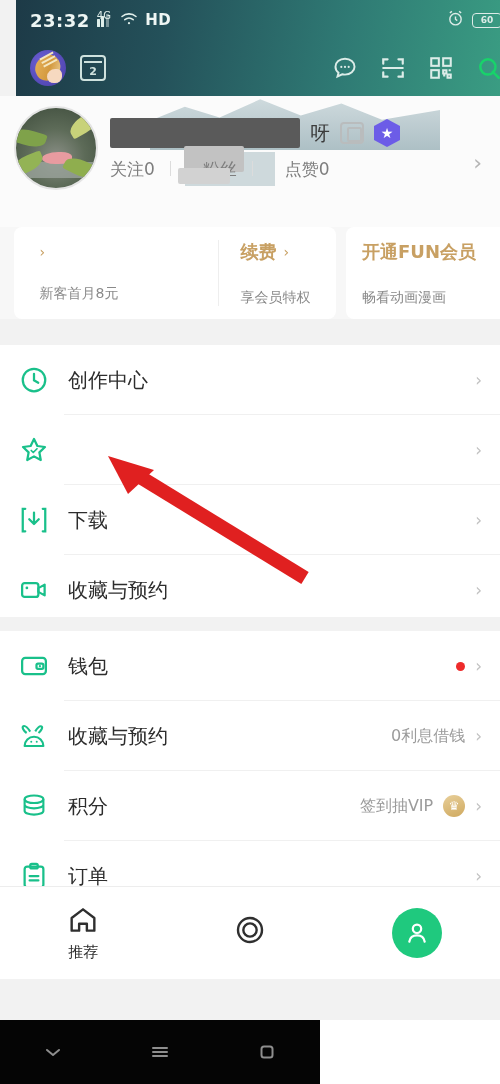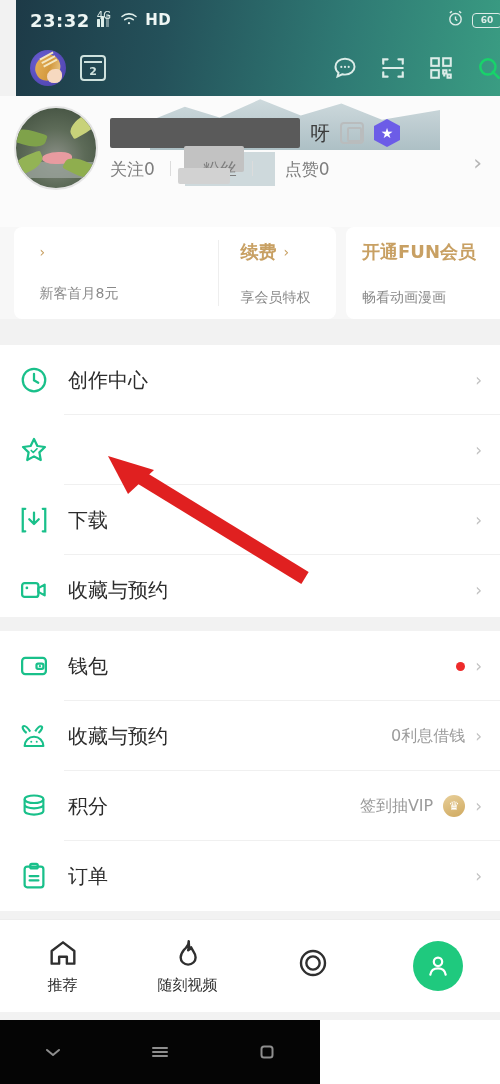--- a/index.html
+++ b/index.html
@@ -154,21 +154,21 @@
   }
   .chev{font-size:17px;color:#c2c2c2;}
   .gap{position:absolute;left:0;width:500px;height:14px;background:#f2f2f2;}
   .gap1{top:617px;} .gap2{top:913px;}
 
   
   .annot{position:absolute;left:0;top:0;width:500px;height:1084px;pointer-events:none;}
 
   
   .tabbar{
-    position:absolute;top:919px;left:0;width:500px;height:93px;
+    position:absolute;top:886px;left:0;width:500px;height:93px;
     background:#fff;border-top:1px solid #ededed;display:flex;align-items:center;
   }
   .tab{flex:1;display:flex;flex-direction:column;align-items:center;gap:7px;position:relative;}
   .tab-ico{width:32px;height:32px;color:#2f2f2f;display:flex;align-items:center;justify-content:center;}
   .tab-ico svg{width:32px;height:32px;}
   .tab-label{font-size:15px;color:#2f2f2f;}
   .tab-dot{position:absolute;top:-2px;left:calc(50% + 13px);width:9px;height:9px;border-radius:50%;background:#ff5722;}
   .tab-avatar{
     width:50px;height:50px;border-radius:50%;background:#1fc97e;
     display:flex;align-items:center;justify-content:center;color:#fff;
@@ -445,28 +445,20 @@
 
     <div class="tab">
       <span class="tab-ico">
         <svg viewBox="0 0 24 24" fill="none" stroke="currentColor" stroke-width="1.8" stroke-linejoin="round">
           <path d="M3.5 10.5L12 4l8.5 6.5V20h-5.6v-5.2H9.1V20H3.5z"></path>
         </svg>
       </span>
       <span class="tab-label">推荐</span>
     </div>
 
-    <div class="tab">
-      <span class="tab-ico">
-        <svg viewBox="0 0 24 24" fill="none" stroke="currentColor" stroke-width="1.8" stroke-linejoin="round">
-          <path d="M12.5 3.2c.5 3.4-2 4.6-3.6 6.6-1.5 1.9-2.4 3.6-2.4 5.5 0 3 2.5 5.4 5.6 5.4s5.6-2.4 5.6-5.4c0-3.3-2.4-5.1-3.4-7.6-.6 1.4-1.4 2-2.2 2.3.8-2.3.9-4.6.4-6.8z"></path>
-        </svg>
-      </span>
-      <span class="tab-label">随刻视频</span>
-    </div>
 
 
     <div class="tab">
       <span class="tab-ico">
         <svg viewBox="0 0 24 24" fill="none" stroke="currentColor" stroke-width="1.8">
           <circle cx="12" cy="12" r="9"></circle>
             <circle cx="12" cy="12" r="5"></circle>
         </svg>
       </span>
       <span class="tab-label"></span>

